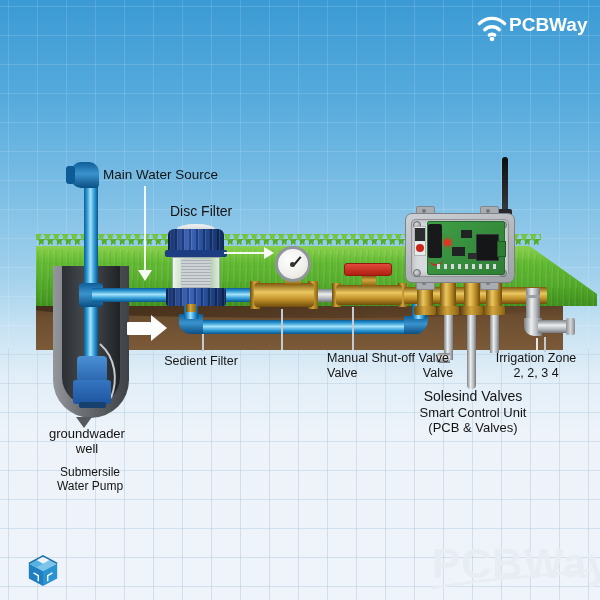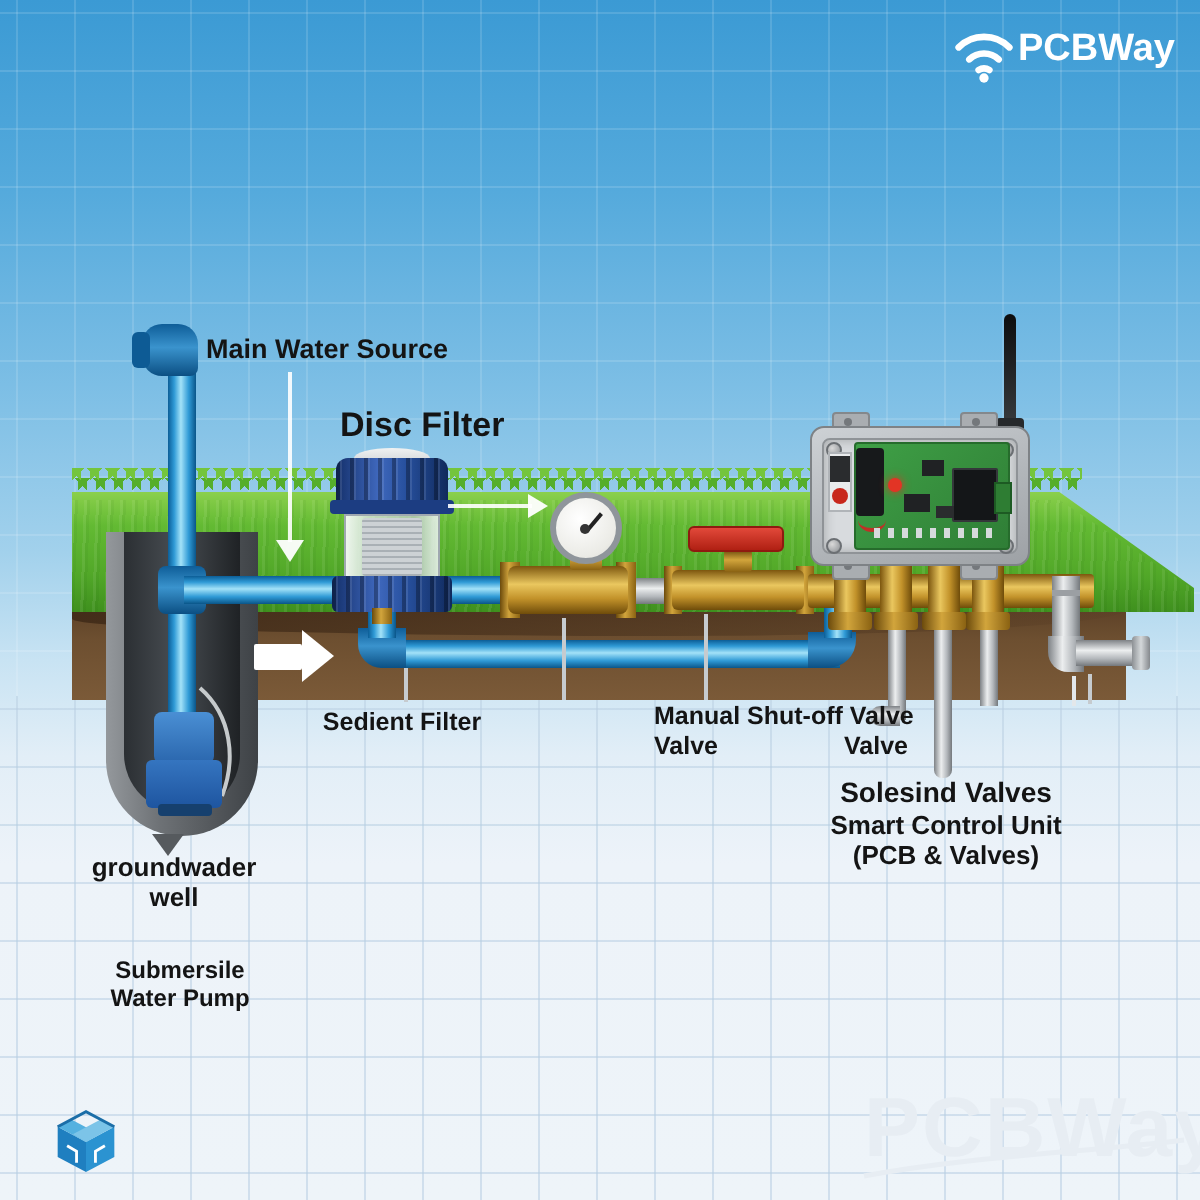--- a/index.html
+++ b/index.html
@@ -44,21 +44,21 @@
   .pe{background:linear-gradient(180deg,#0e5d98,#3a93cd 45%,#0b4f83);}
   .gv{background:linear-gradient(180deg,#7e8286,#eceeef 40%,#b3b7bb 72%,#74787c);}
   .gh{background:linear-gradient(90deg,#7e8286,#eceeef 40%,#b3b7bb 72%,#74787c);}
   .brass-h{background:linear-gradient(180deg,#7c560e,#eac75f 38%,#c2922a 68%,#6f4c0a);}
   .brass-v{background:linear-gradient(90deg,#7c560e,#eac75f 38%,#c2922a 68%,#6f4c0a);}
   .brass-dk{background:linear-gradient(180deg,#6b4a0c,#d2a53c 45%,#8a6212);}
   .brass-dkv{background:linear-gradient(90deg,#6b4a0c,#d2a53c 45%,#8a6212);}
   .navy{background:linear-gradient(90deg,#14306b,#3f68bd 38%,#27509e 62%,#102a5c);}
   .knurl{background-image:repeating-linear-gradient(90deg,rgba(0,0,0,.30) 0 2px,rgba(255,255,255,.10) 2px 3px,transparent 3px 7px);}
   
-  .lbl{color:#141414;font-weight:bold;white-space:pre-line;}
+  .lbl{color:#141414;font-weight:normal;white-space:pre-line;}
   .ctr{text-align:center;}
   .conn{background:#c6cbcf;width:2px;}
   .wm{color:#e7edf3;font-weight:bold;font-size:42px;letter-spacing:1px;}
   .screw{width:6px;height:6px;border-radius:50%;background:radial-gradient(circle at 35% 35%,#d9d9d9,#8a8e92);border:1px solid #6b6f73;}
   .tab{width:17px;height:10px;background:#a9adb1;border:1px solid #84888c;border-radius:2px;}
   .tab i{position:absolute;left:5px;top:2px;width:4px;height:4px;border-radius:50%;background:#74787c;display:block;}
 </style>
 </head>
 <body>
 
@@ -195,31 +195,33 @@
   <div class="abs" style="left:127px;top:322px;width:24px;height:13px;background:#fff;border-radius:1px;"></div>
   <div class="abs" style="left:151px;top:315px;width:0;height:0;border-top:13px solid transparent;border-bottom:13px solid transparent;border-left:16px solid #fff;"></div>
   <div class="abs" style="left:76px;top:417px;width:0;height:0;border-left:8px solid transparent;border-right:8px solid transparent;border-top:11px solid #565a5e;"></div>
 
   <div class="abs conn" style="left:202px;top:334px;height:17px;"></div>
   <div class="abs conn" style="left:281px;top:309px;height:41px;"></div>
   <div class="abs conn" style="left:352px;top:307px;height:43px;"></div>
   <div class="abs conn" style="left:544px;top:337px;height:15px;"></div>
 
   <div class="abs lbl" style="left:103px;top:167px;font-size:13.5px;">Main Water Source</div>
-  <div class="abs lbl" style="left:170px;top:203px;font-size:17px;">Disc Filter</div>
+  <div class="abs lbl" style="left:170px;top:203px;font-size:14px;">Disc Filter</div>
   <div class="abs lbl ctr" style="left:156px;top:354px;width:90px;font-size:12.5px;">Sedient Filter</div>
   <div class="abs lbl" style="left:327px;top:351px;font-size:12.5px;line-height:15px;">Manual Shut-off Valve
 Valve</div>
   <div class="abs lbl ctr" style="left:416px;top:366px;width:44px;font-size:12.5px;">Valve</div>
+  <div class="abs lbl ctr" style="left:494px;top:351px;width:84px;font-size:12.5px;line-height:15px;">Irrigation Zone
+2, 2, 3 4</div>
   <div class="abs lbl ctr" style="left:405px;top:406px;width:136px;font-size:13px;line-height:14.5px;">Smart Control Unit
 (PCB &amp; Valves)</div>
   <div class="abs lbl ctr" style="left:417px;top:388px;width:112px;font-size:14px;">Solesind Valves</div>
   <div class="abs lbl ctr" style="left:40px;top:426px;width:94px;font-size:13px;line-height:15px;">groundwader
 well</div>
-  <div class="abs lbl ctr" style="left:47px;top:478px;width:86px;font-size:12px;line-height:14px;">Submersile
+  <div class="abs lbl ctr" style="left:47px;top:465px;width:86px;font-size:12px;line-height:14px;">Submersile
 Water Pump</div>
 
   <svg class="abs" style="left:476px;top:12px;" width="32" height="30" viewBox="0 0 48 44">
     <path d="M5 17 A27 27 0 0 1 43 17" stroke="#fff" stroke-width="5" fill="none" stroke-linecap="round"></path>
     <path d="M13 26 A16 16 0 0 1 35 26" stroke="#fff" stroke-width="5" fill="none" stroke-linecap="round"></path>
     <path d="M20 34 A7.5 7.5 0 0 1 28 34" stroke="#fff" stroke-width="5" fill="none" stroke-linecap="round"></path>
     <circle cx="24" cy="40" r="3.5" fill="#fff"></circle>
   </svg>
   <div class="abs" style="left:509px;top:14px;font-size:19px;font-weight:bold;color:#fff;">PCBWay</div>
 

